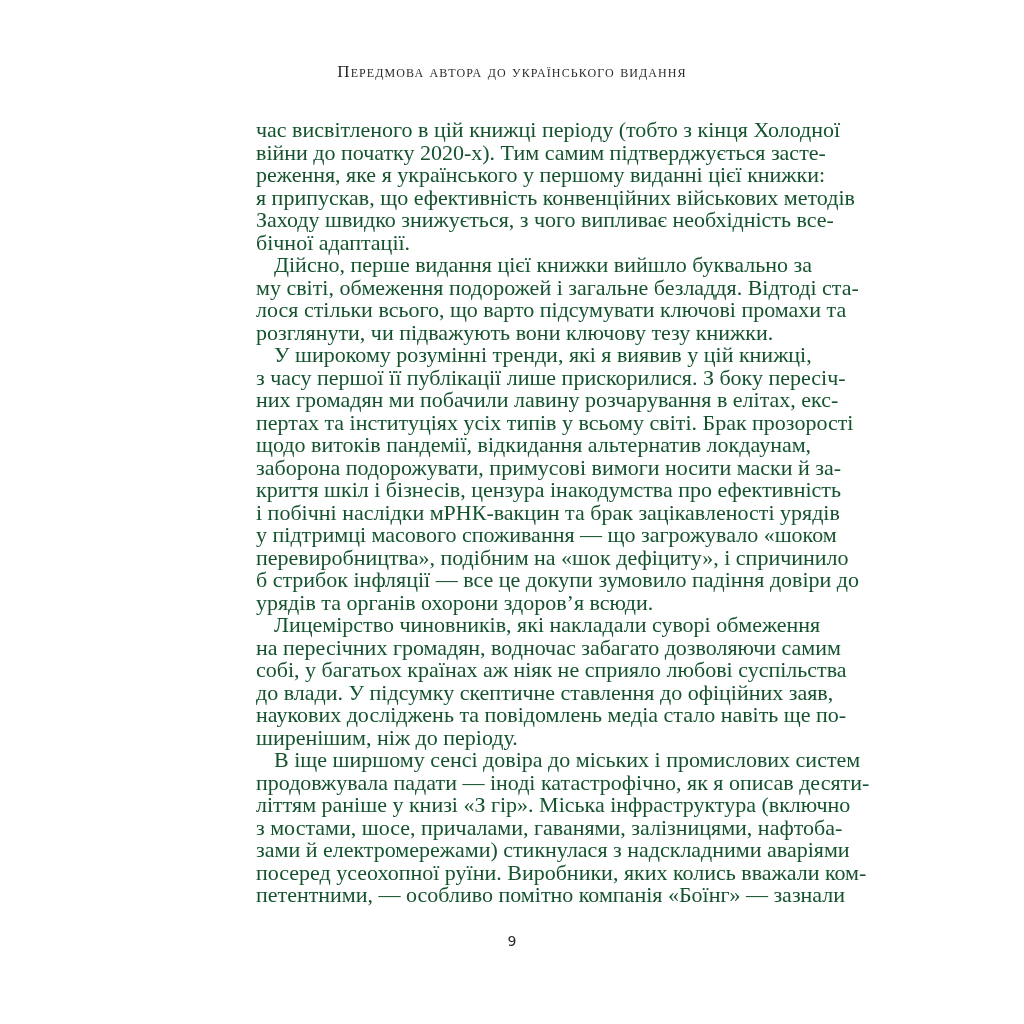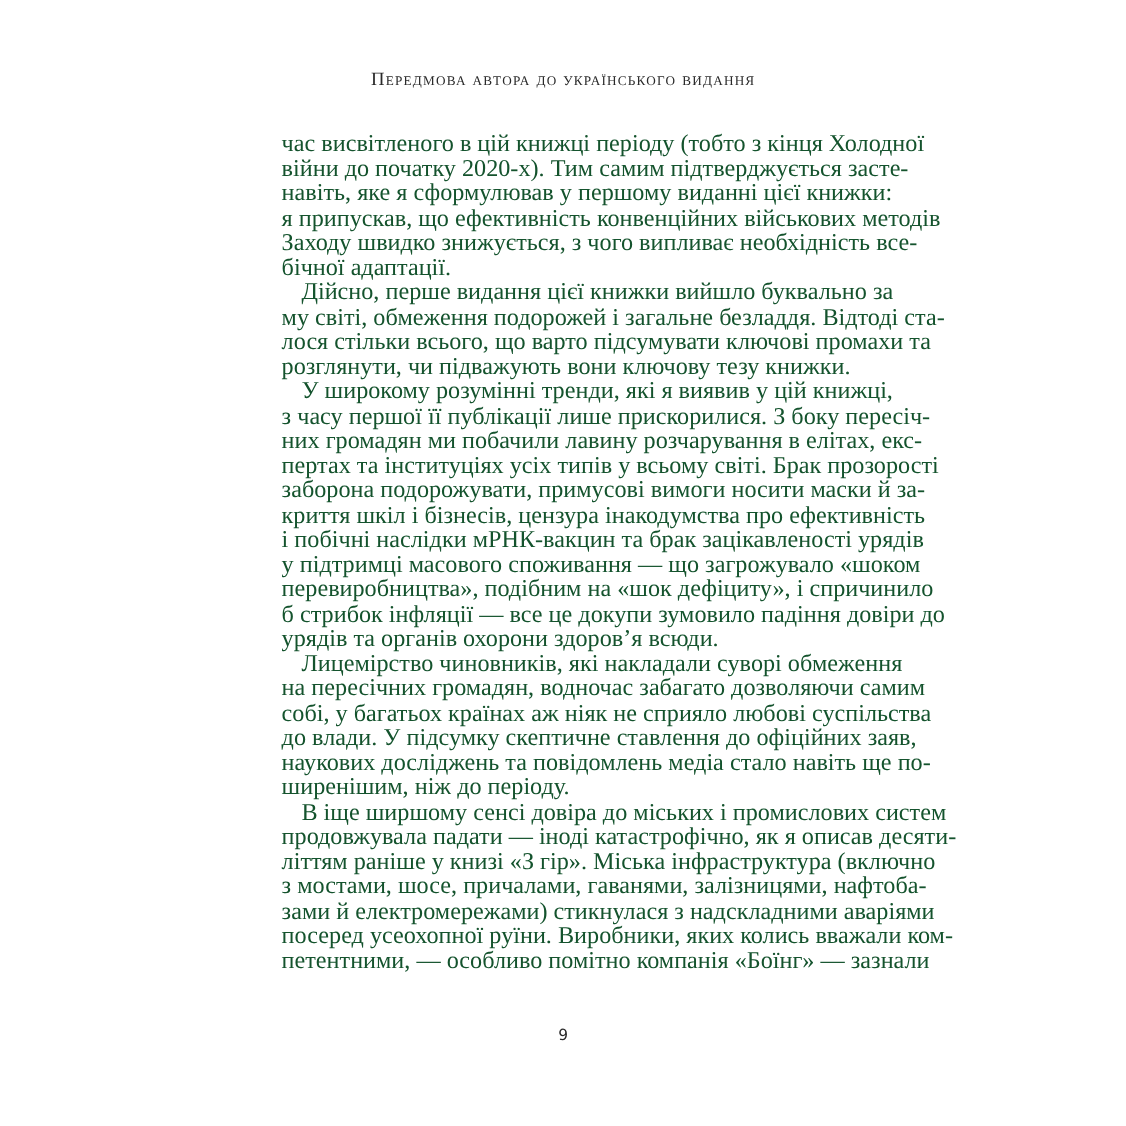--- a/index.html
+++ b/index.html
@@ -74,38 +74,39 @@
 <body>
 
 <div class="page">
   <div class="running-head">Передмова автора до українського видання</div>
 
   <div class="body-text">
 
     <div>
       <span class="line">час висвітленого в цій книжці періоду (тобто з кінця Холодної</span>
       <span class="line">війни до початку 2020-х). Тим самим підтверджується засте-</span>
-      <span class="line">навіть, яке я сформулював у першому виданні цієї книжки:</span>
+      <span class="line">реження, яке я українського у першому виданні цієї книжки:</span>
       <span class="line">я припускав, що ефективність конвенційних військових методів</span>
       <span class="line">Заходу швидко знижується, з чого випливає необхідність все-</span>
       <span class="line last">бічної адаптації.</span>
     </div>
 
     <div>
       <span class="line indent">Дійсно, перше видання цієї книжки вийшло буквально за</span>
       <span class="line">му світі, обмеження подорожей і загальне безладдя. Відтоді ста-</span>
       <span class="line">лося стільки всього, що варто підсумувати ключові промахи та</span>
       <span class="line last">розглянути, чи підважують вони ключову тезу книжки.</span>
     </div>
 
     <div>
       <span class="line indent">У широкому розумінні тренди, які я виявив у цій книжці,</span>
       <span class="line">з часу першої її публікації лише прискорилися. З боку пересіч-</span>
       <span class="line">них громадян ми побачили лавину розчарування в елітах, екс-</span>
       <span class="line">пертах та інституціях усіх типів у всьому світі. Брак прозорості</span>
+      <span class="line">щодо витоків пандемії, відкидання альтернатив локдаунам,</span>
       <span class="line">заборона подорожувати, примусові вимоги носити маски й за-</span>
       <span class="line">криття шкіл і бізнесів, цензура інакодумства про ефективність</span>
       <span class="line">і побічні наслідки мРНК-вакцин та брак зацікавленості урядів</span>
       <span class="line">у підтримці масового споживання — що загрожувало «шоком</span>
       <span class="line">перевиробництва», подібним на «шок дефіциту», і спричинило</span>
       <span class="line">б стрибок інфляції — все це докупи зумовило падіння довіри до</span>
       <span class="line last">урядів та органів охорони здоров’я всюди.</span>
     </div>
 
     <div>

